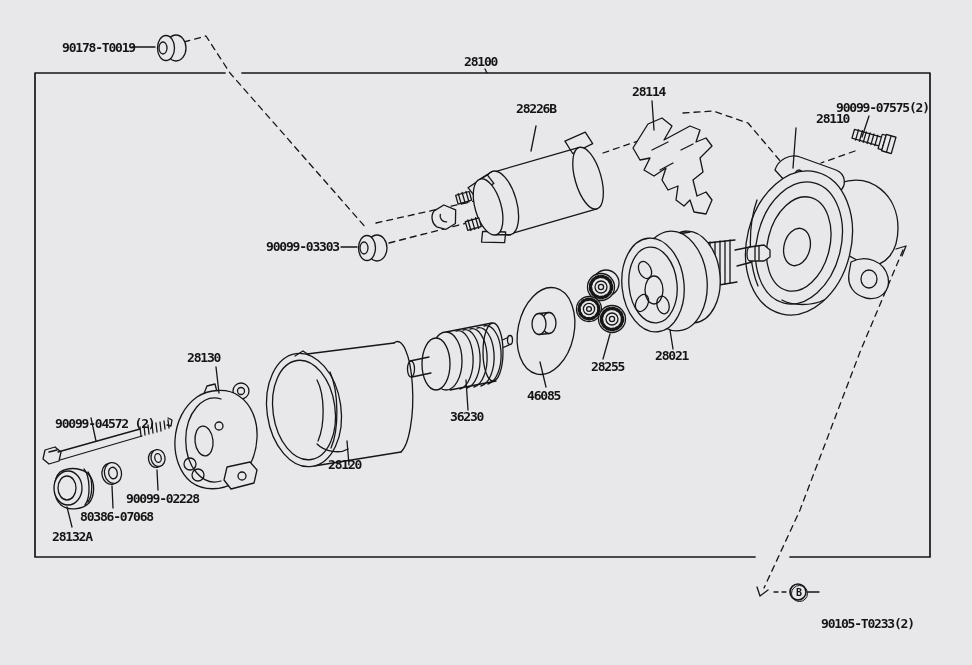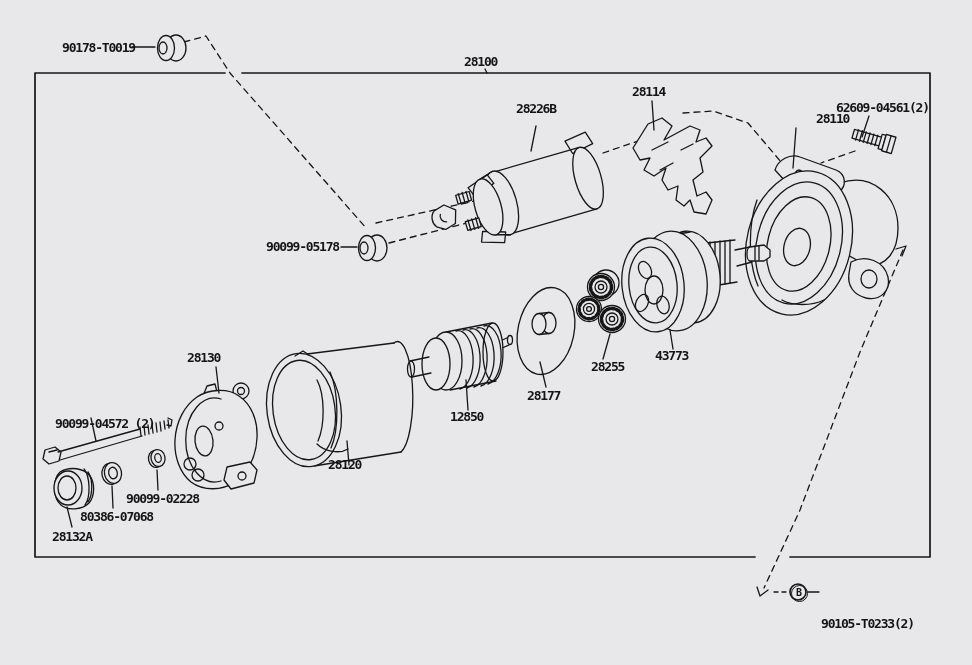--- a/index.html
+++ b/index.html
@@ -235,26 +235,26 @@
     <path d="M72,527 L67,507"></path>
     <path d="M808,592 L819,592"></path>
   </g>
 </svg>
 
 <div class="lbl" style="left:62px;top:41px">90178-T0019</div>
 <div class="lbl" style="left:464px;top:55px">28100</div>
 <div class="lbl" style="left:516px;top:102px">28226B</div>
 <div class="lbl" style="left:632px;top:85px">28114</div>
 <div class="lbl" style="left:816px;top:112px">28110</div>
-<div class="lbl" style="left:836px;top:101px">62609-04561(2)</div>
-<div class="lbl" style="left:266px;top:240px">90099-05178</div>
-<div class="lbl" style="left:655px;top:349px">43773</div>
+<div class="lbl" style="left:836px;top:101px">90099-07575(2)</div>
+<div class="lbl" style="left:266px;top:240px">90099-03303</div>
+<div class="lbl" style="left:655px;top:349px">28021</div>
 <div class="lbl" style="left:591px;top:360px">28255</div>
-<div class="lbl" style="left:527px;top:389px">28177</div>
-<div class="lbl" style="left:450px;top:410px">12850</div>
+<div class="lbl" style="left:527px;top:389px">46085</div>
+<div class="lbl" style="left:450px;top:410px">36230</div>
 <div class="lbl" style="left:328px;top:458px">28120</div>
 <div class="lbl" style="left:187px;top:351px">28130</div>
 <div class="lbl" style="left:55px;top:417px">90099-04572 (2)</div>
 <div class="lbl" style="left:126px;top:492px">90099-02228</div>
 <div class="lbl" style="left:80px;top:510px">80386-07068</div>
 <div class="lbl" style="left:52px;top:530px">28132A</div>
 
 <div class="callout-b" style="left:790.5px;top:584.5px">B</div>
 <div class="lbl" style="left:821px;top:617px">90105-T0233(2)</div>
 

